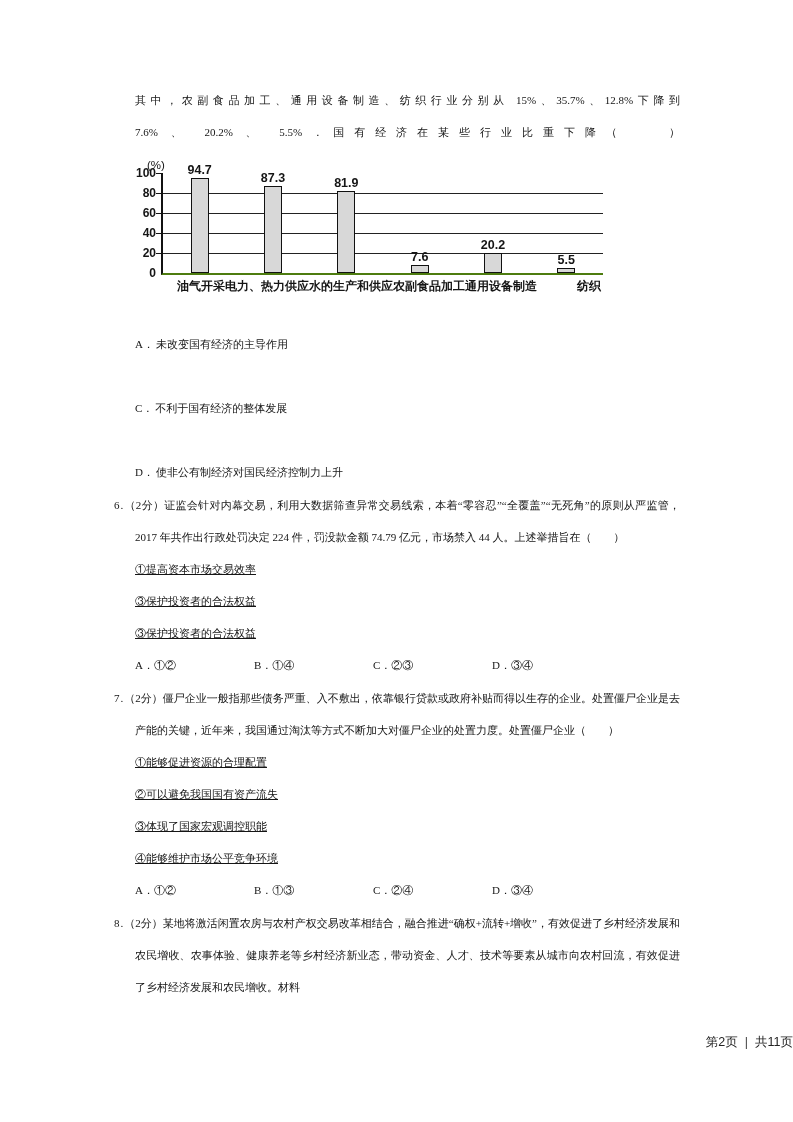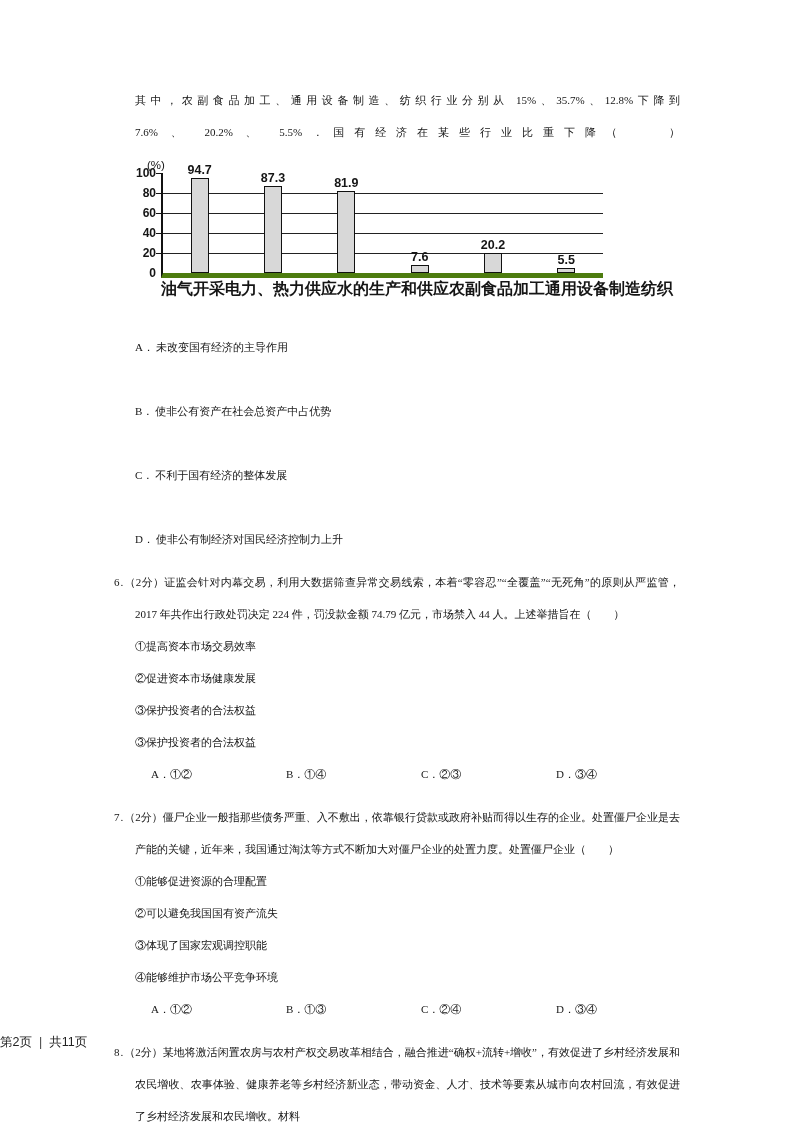--- a/index.html
+++ b/index.html
@@ -4,46 +4,46 @@
 <style>
   html,body{margin:0;padding:0;}
   body{
     width:793px;height:1122px;background:#ffffff;position:relative;
     font-family:"Liberation Serif", serif;color:#151515;
     -webkit-font-smoothing:antialiased;overflow:hidden;
   }
   .content{position:absolute;left:135px;top:84px;width:545px;}
   p{margin:0;font-size:11px;line-height:32px;}
   .fill{text-align:justify;text-align-last:justify;}
-  .question{text-indent:-21px;text-align:justify;margin-top:10px;}
+  .question{text-indent:-21px;text-align:justify;margin-top:0;}
   .q-num{letter-spacing:1px;}
   .vopt{line-height:33px;margin-top:31px;}
   .vopt-label{margin-right:2px;}
   .opt-row{display:flex;line-height:33px;}
-  .opt-col{width:119px;margin-left:16px;}
-  .items p{line-height:32px;}
+  .opt-col{width:119px;}
+  .items p{line-height:32px;text-decoration:underline;}
 
   
   .chart{margin:10px 0 2px 0;width:470px;}
   .chart-ylabel{font-family:"Liberation Sans",sans-serif;font-size:11.5px;height:15px;line-height:15px;margin-left:12px;}
   .chart-body{display:flex;}
   .yaxis{position:relative;width:26px;height:100px;font-family:"Liberation Sans",sans-serif;font-size:12px;font-weight:bold;}
   .ytick{position:absolute;right:5px;transform:translateY(50%);line-height:1;}
   .yt0{bottom:0}.yt20{bottom:20px}.yt40{bottom:40px}.yt60{bottom:60px}.yt80{bottom:80px}.yt100{bottom:100px}
-  .plot{position:relative;width:440px;height:100px;border-left:2px solid #111;border-bottom:5px solid #4d7c0f;display:flex;align-items:flex-end;justify-content:space-between;}
+  .plot{position:relative;width:440px;height:100px;border-left:2px solid #111;border-bottom:2px solid #4d7c0f;display:flex;align-items:flex-end;justify-content:space-between;}
   .grid{position:absolute;left:0;right:0;height:1.5px;background:#222;z-index:0;}
   .g20{bottom:19px}.g40{bottom:39px}.g60{bottom:59px}.g80{bottom:79px}
   .tm{position:absolute;left:-7px;width:7px;height:1.5px;background:#111;}
   .slot{flex:1;height:118px;display:flex;flex-direction:column;justify-content:flex-end;align-items:center;z-index:1;}
   .bar-value{font-family:"Liberation Sans",sans-serif;font-size:12.5px;font-weight:bold;line-height:15px;}
   .bar{width:18px;background:#d8d8d8;border:1.5px solid #111;box-sizing:border-box;}
   .xlabels{display:flex;margin-left:26px;width:440px;}
-  .xlabel{flex:1;text-align:center;font-size:16px;font-weight:bold;line-height:22px;white-space:nowrap;}
+  .xlabel{flex:1;text-align:right;font-size:12px;font-weight:bold;line-height:22px;white-space:nowrap;}
 
-  .footer{position:absolute;left:0;right:0;top:1034px;text-align:left;
+  .footer{position:absolute;left:0;right:0;top:1034px;text-align:right;
     font-family:"Liberation Sans",sans-serif;font-size:12.5px;color:#222;}
   .footer .sep{margin:0 7px;color:#444;}
 </style>
 </head>
 <body>
 
 <div class="content">
 
   <p class="fill">其中，农副食品加工、通用设备制造、纺织行业分别从 15%、35.7%、12.8%下降到</p>
   <p class="fill">7.6% 、 20.2% 、 5.5%．国有经济在某些行业比重下降（　　）</p>
@@ -101,29 +101,27 @@
       <span class="xlabel">电力、热力供应</span>
       <span class="xlabel">水的生产和供应</span>
       <span class="xlabel">农副食品加工</span>
       <span class="xlabel">通用设备制造</span>
       <span class="xlabel">纺织</span>
     </div>
   </div>
 
   <div>
     <p class="vopt"><span class="vopt-label">A．</span><span>未改变国有经济的主导作用</span></p>
-    <p class="vopt"><span class="vopt-label">B．</span><span>使非公有资产在社会总资产中占优势</span></p>
     <p class="vopt"><span class="vopt-label">C．</span><span>不利于国有经济的整体发展</span></p>
     <p class="vopt"><span class="vopt-label">D．</span><span>使非公有制经济对国民经济控制力上升</span></p>
   </div>
 
   <p class="question"><span class="q-num">6.</span><span>（2分）</span><span>证监会针对内幕交易，利用大数据筛查异常交易线索，本着“零容忍”“全覆盖”“无死角”的原则从严监管，2017 年共作出行政处罚决定 224 件，罚没款金额 74.79 亿元，市场禁入 44 人。上述举措旨在（　　）</span></p>
   <div class="items">
     <p>①提高资本市场交易效率</p>
-    <p>②促进资本市场健康发展</p>
     <p>③保护投资者的合法权益</p>
     <p>③保护投资者的合法权益</p>
   </div>
   <p class="opt-row">
     <span class="opt-col"><span>A．</span><span>①②</span></span>
     <span class="opt-col"><span>B．</span><span>①④</span></span>
     <span class="opt-col"><span>C．</span><span>②③</span></span>
     <span class="opt-col"><span>D．</span><span>③④</span></span>
   </p>
 

